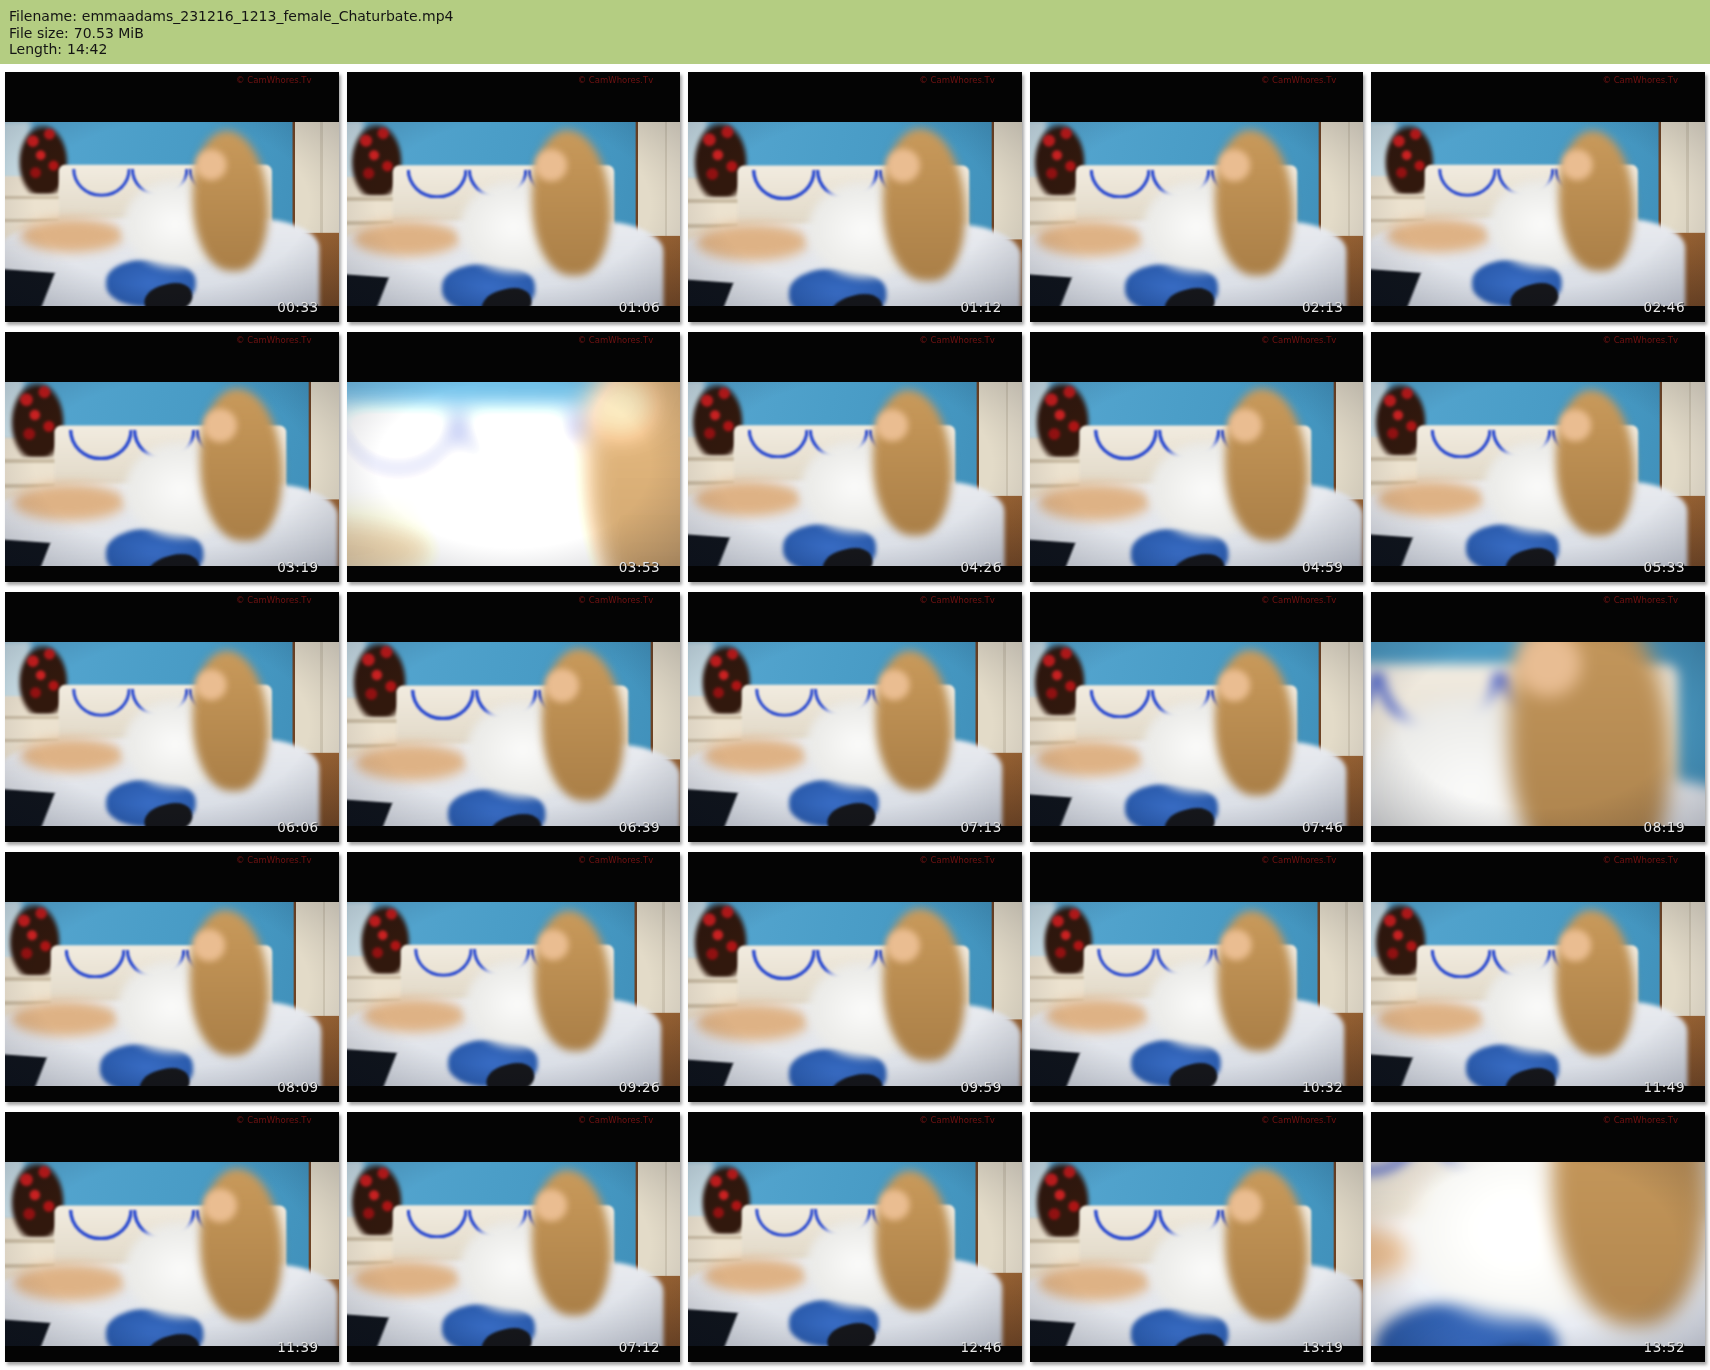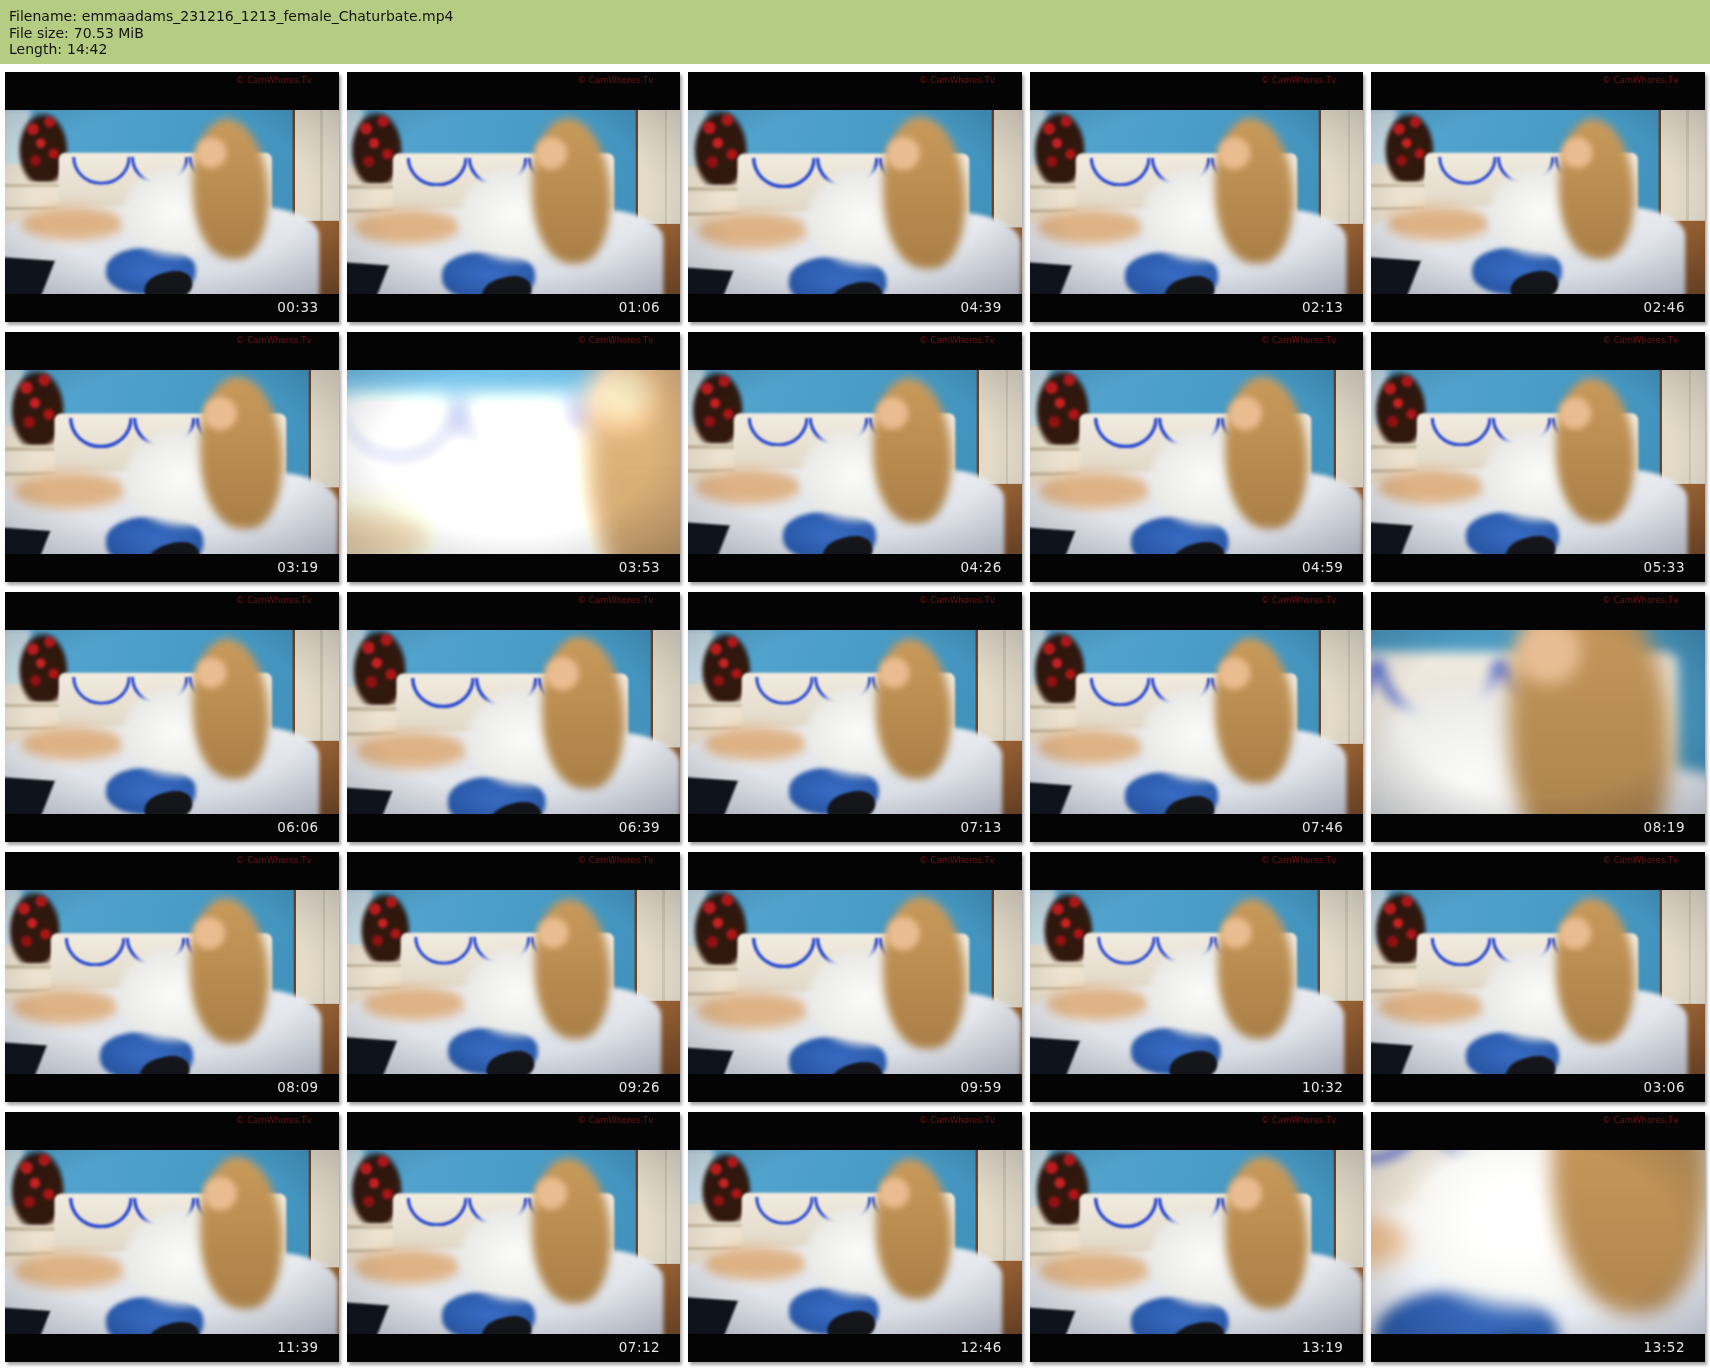--- a/index.html
+++ b/index.html
@@ -35,21 +35,21 @@
     gap: 10px 8px;
     background: #ffffff;
   }
   .thumb {
     position: relative;
     background: #040404;
     box-shadow: 2px 3px 3px rgba(60,60,60,0.45);
     overflow: hidden;
   }
   .bar { position: relative; background: #040404; }
-  .bar-top { height: 38px; }
+  .bar-top { height: 50px; }
   .bar-bottom { height: 28px; }
   .video {
     position: relative;
     height: calc(100% - 66px);
     overflow: hidden;
     background: #3f88b0;
   }
   .video::after {
     content: "";
     position: absolute; inset: 0;
@@ -267,21 +267,21 @@
         <div class="legs"></div>
         <div class="pillow"></div>
         <div class="body-shape"></div>
         <div class="hair-shape"></div>
         <div class="face-shape"></div>
         <div class="speaker"></div>
         <div class="laptop"></div>
       </div>
     </div>
     <div class="bar bar-bottom"></div>
-    <span class="tc">04:39</span>
+    <span class="tc">01:12</span>
   </div>
     <div class="thumb v-normal">
     <div class="bar bar-top">
       <span class="wm">© CamWhores.Tv</span>
     </div>
     <div class="video">
       <div class="scene-inner">
         <div class="wall"></div>
         <div class="window-light"></div>
         <div class="door"></div>
@@ -751,21 +751,21 @@
         <div class="legs"></div>
         <div class="pillow"></div>
         <div class="body-shape"></div>
         <div class="hair-shape"></div>
         <div class="face-shape"></div>
         <div class="speaker"></div>
         <div class="laptop"></div>
       </div>
     </div>
     <div class="bar bar-bottom"></div>
-    <span class="tc">03:06</span>
+    <span class="tc">11:49</span>
   </div>
     <div class="thumb v-normal">
     <div class="bar bar-top">
       <span class="wm">© CamWhores.Tv</span>
     </div>
     <div class="video">
       <div class="scene-inner">
         <div class="wall"></div>
         <div class="window-light"></div>
         <div class="door"></div>

